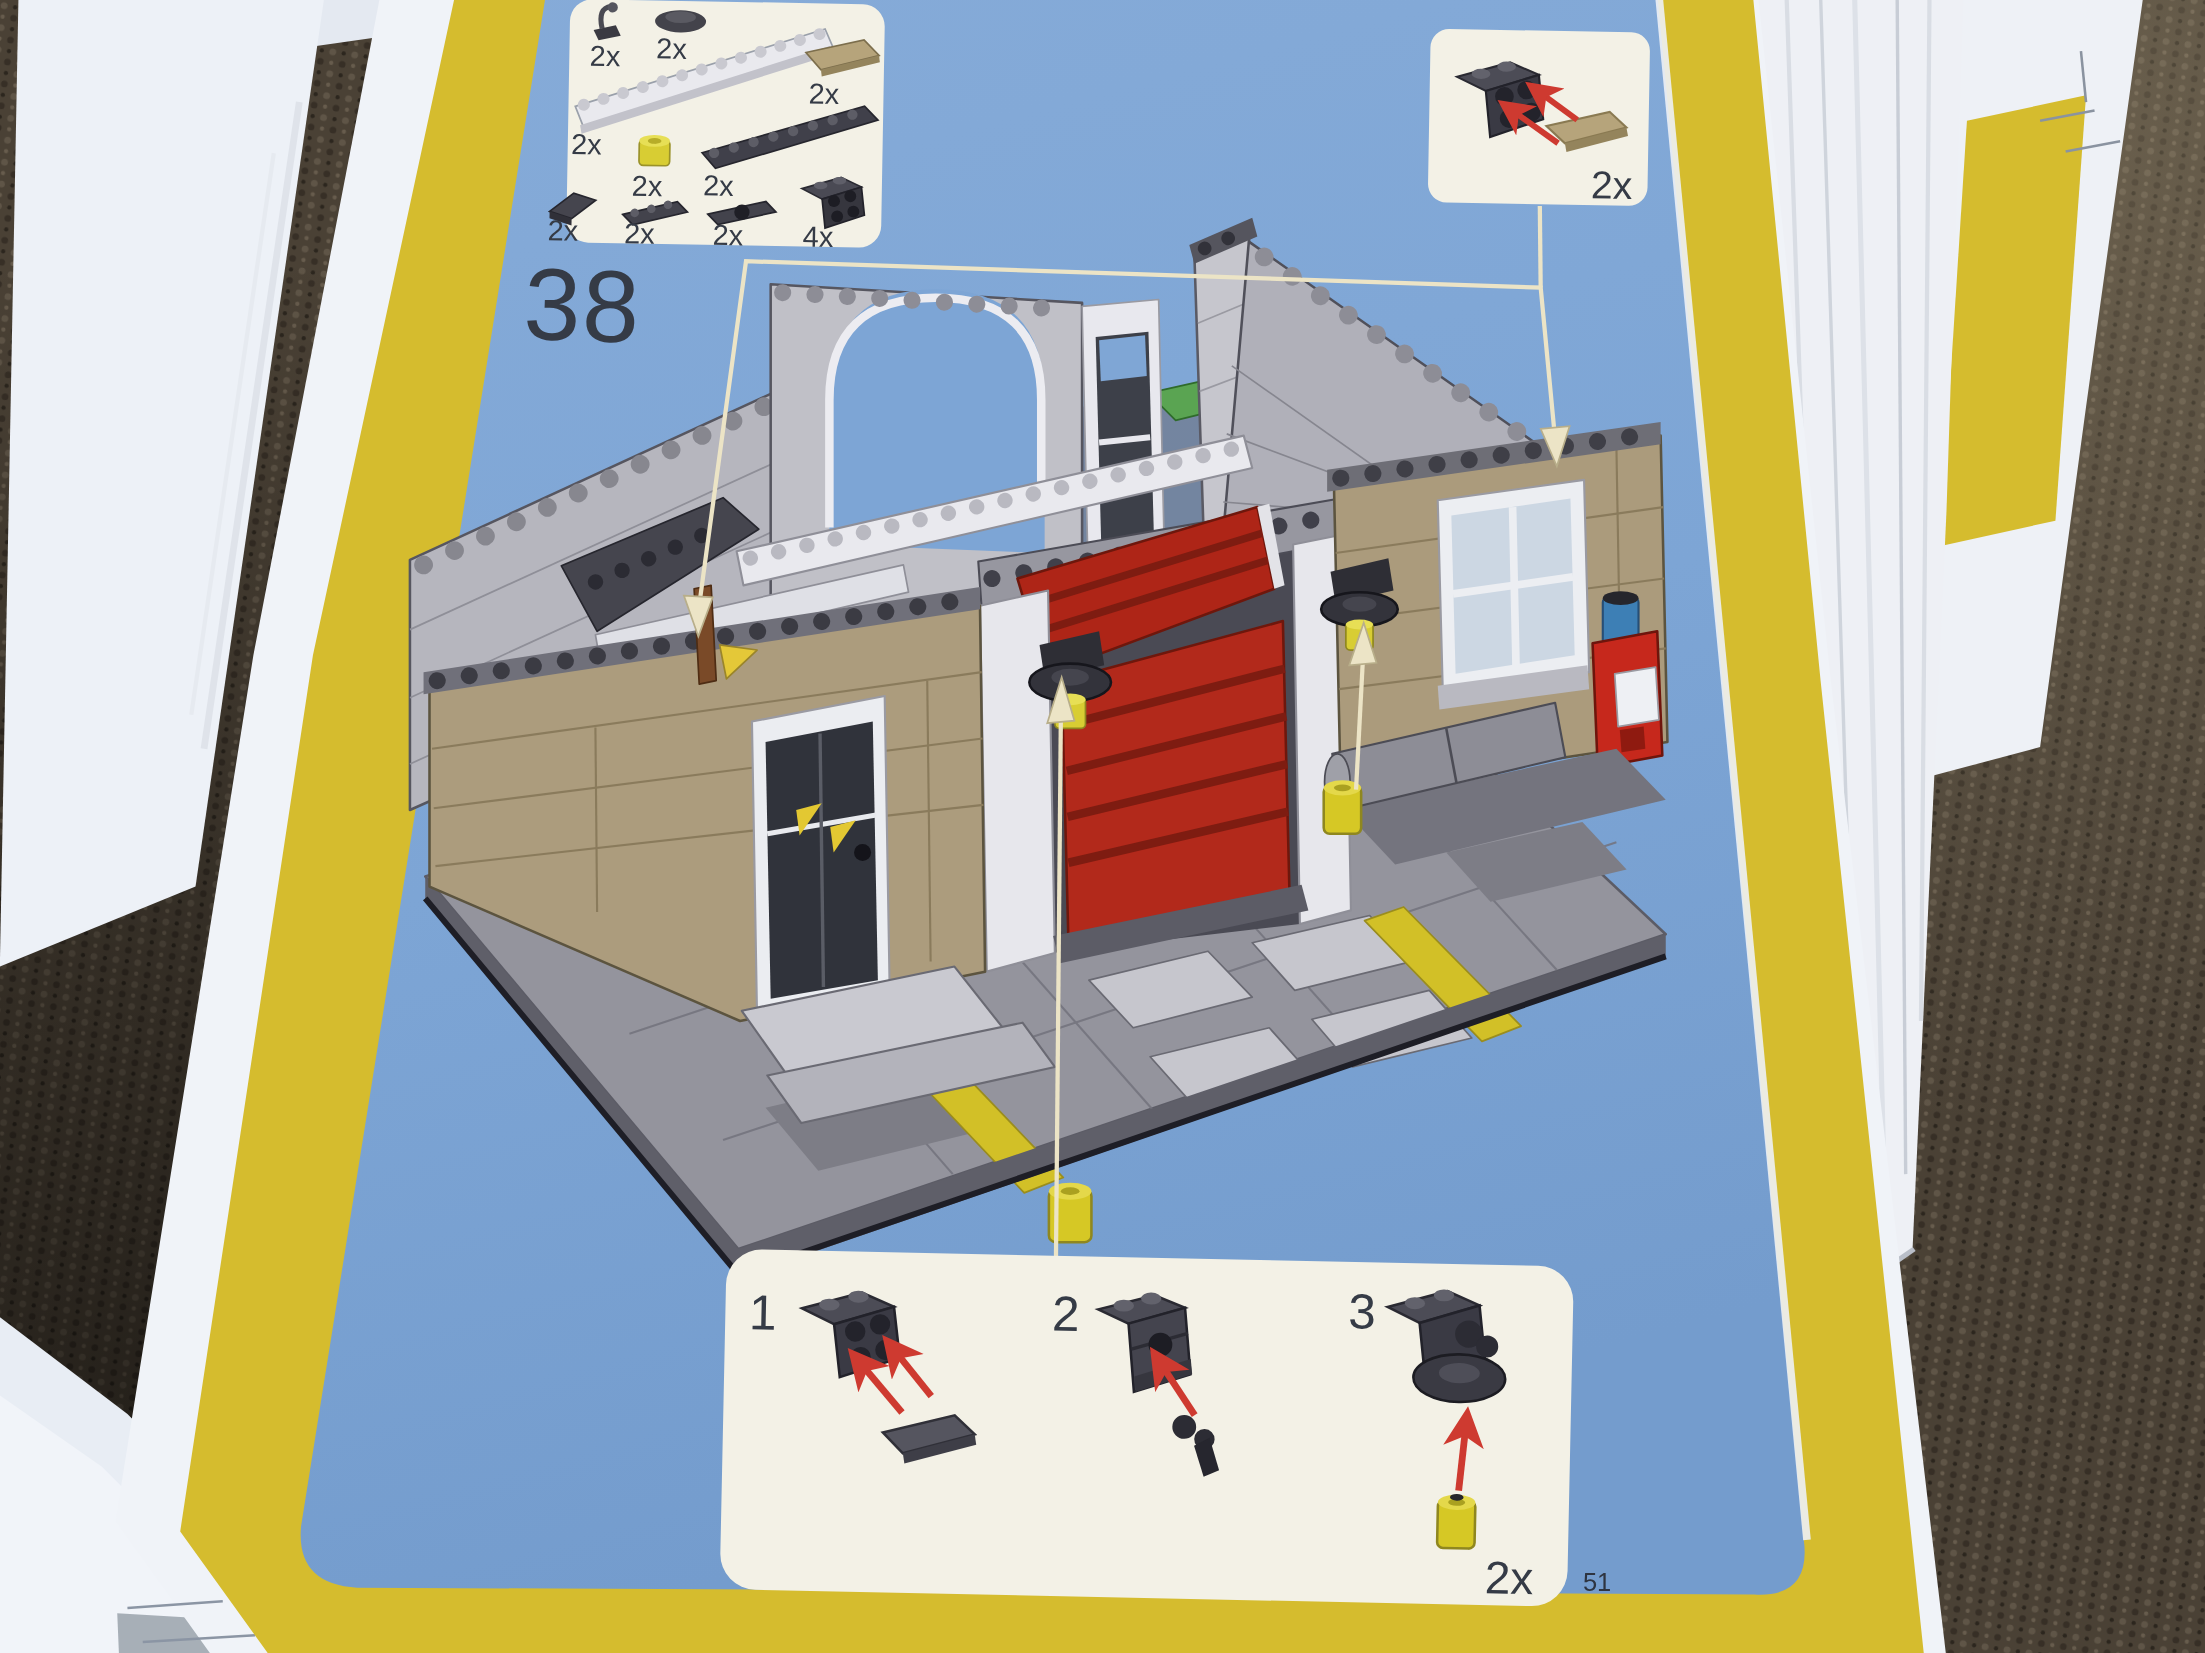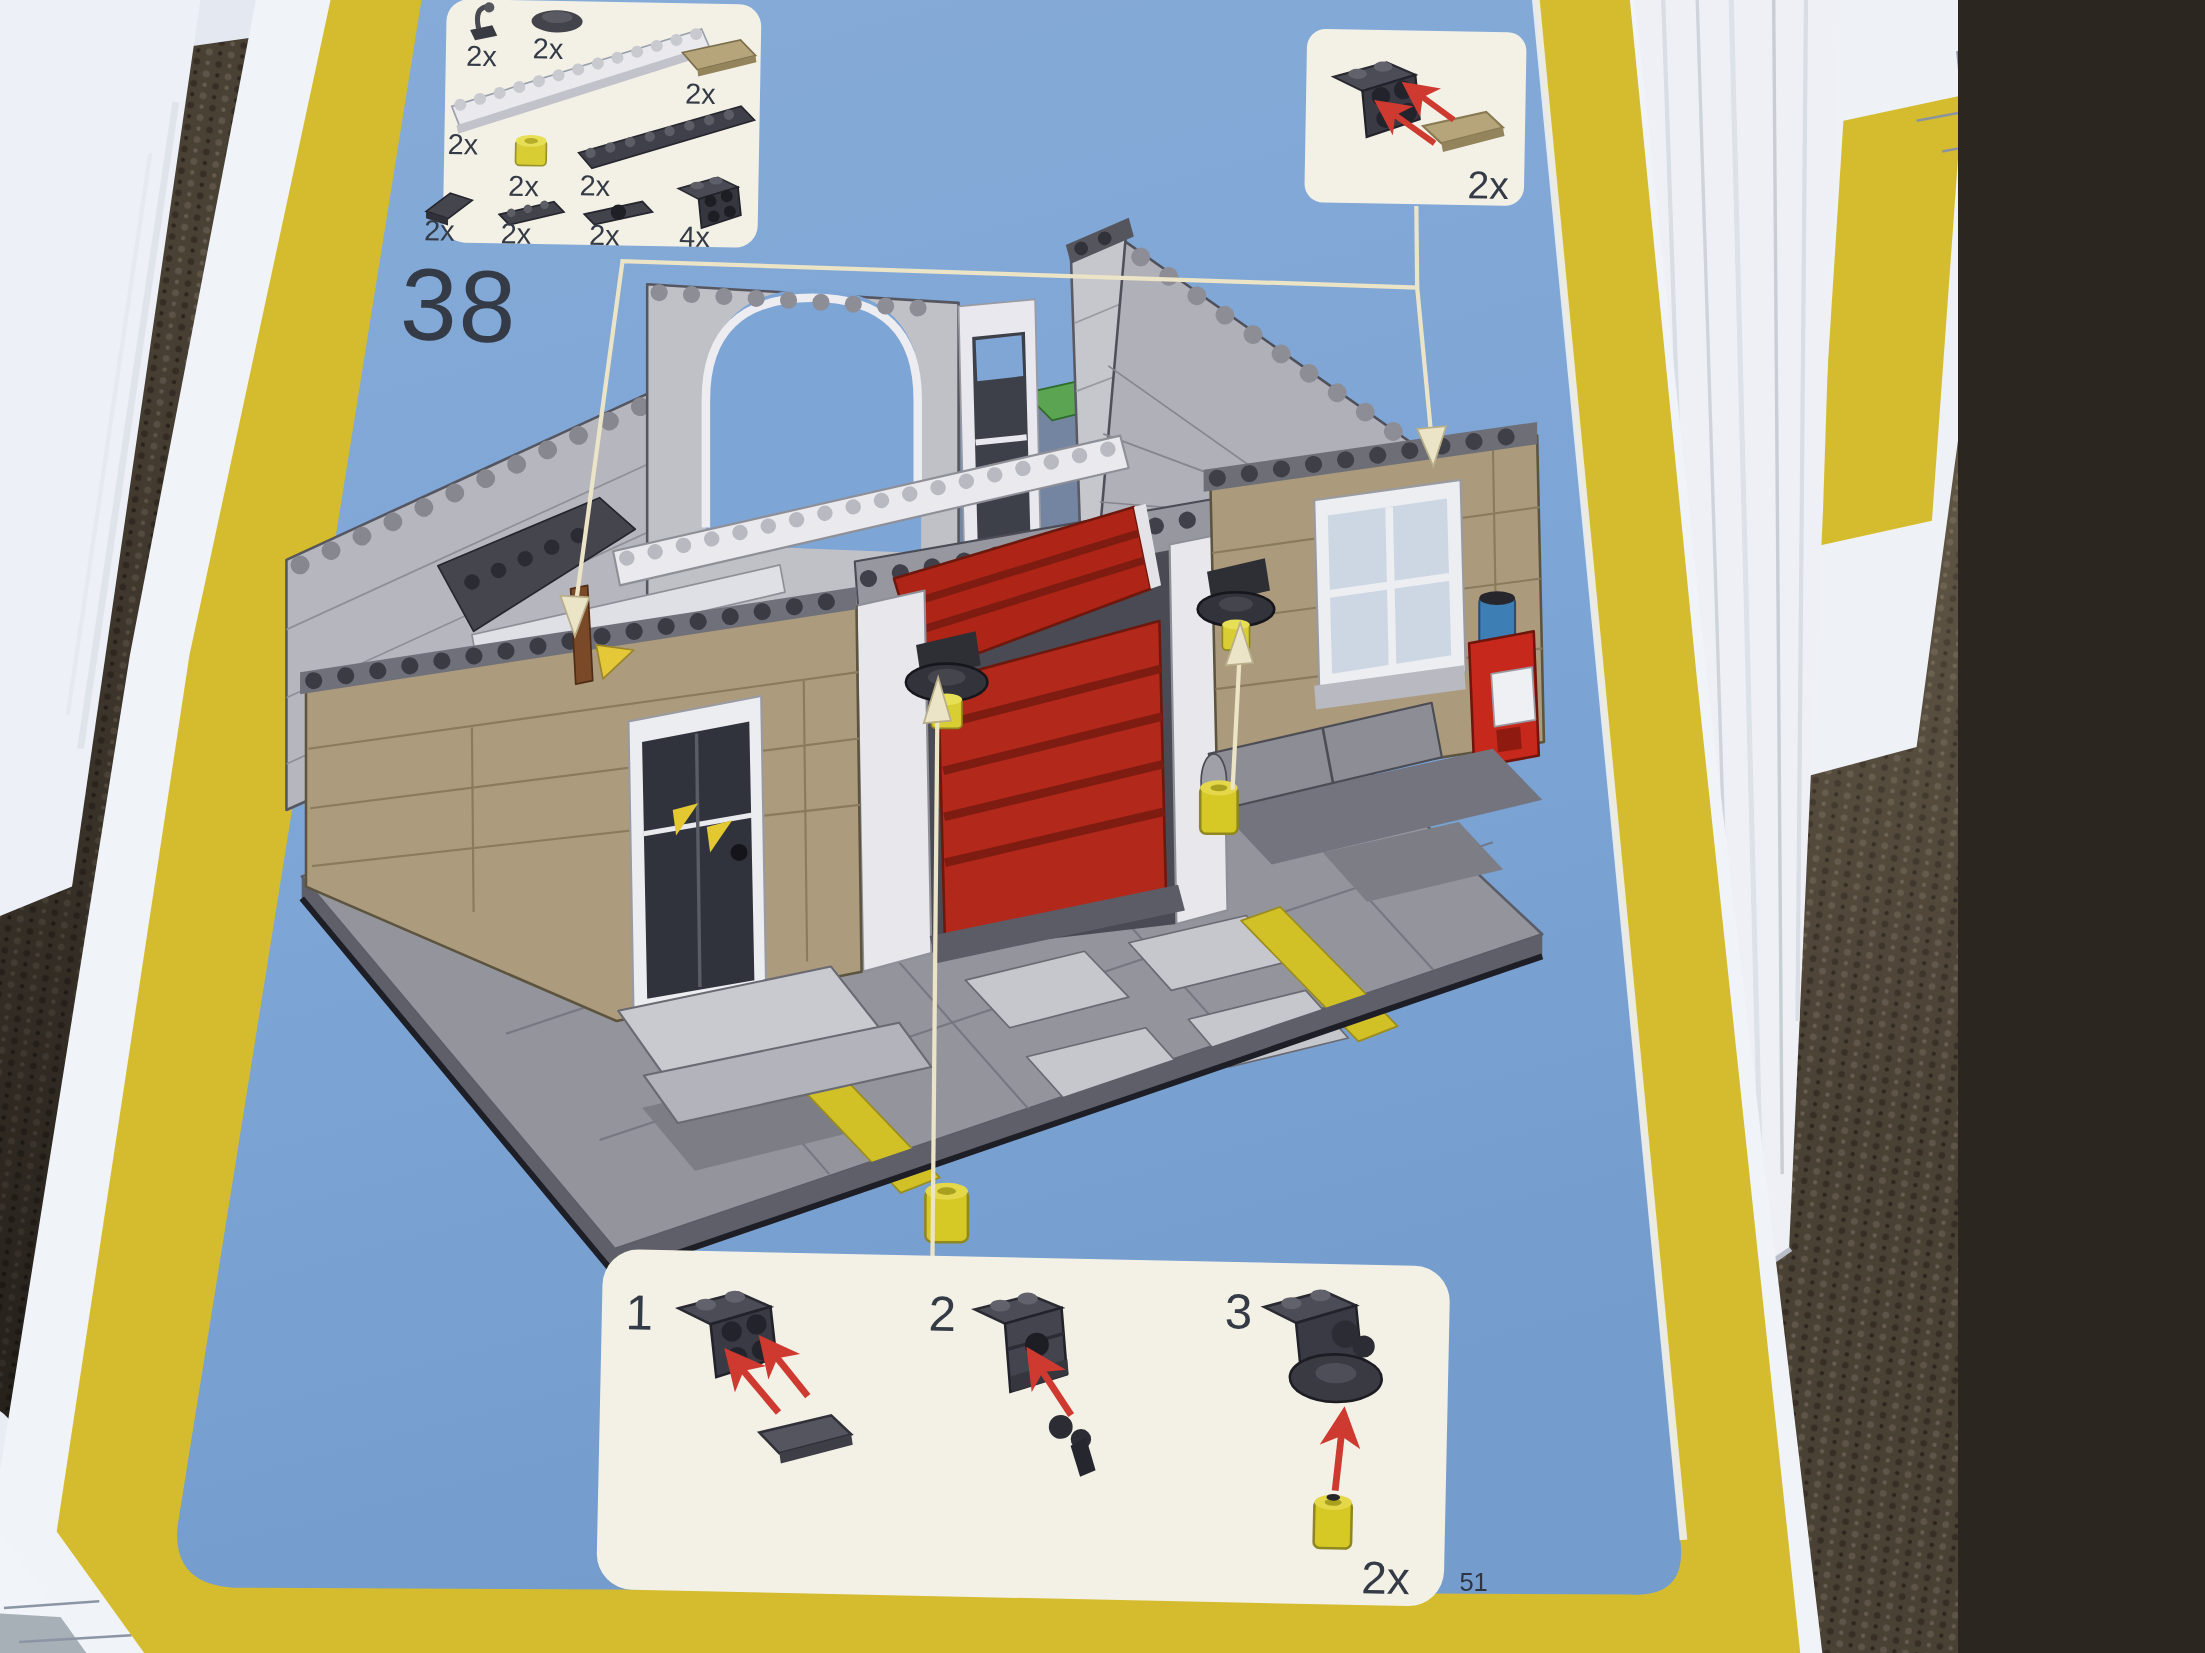--- a/index.html
+++ b/index.html
@@ -1,16 +1,16 @@
 <!DOCTYPE html>
 <html style="font-size:13.6px"><head>
 <meta charset="utf-8">
 <style>
   html,body{margin:0;padding:0;background:#2c2620;}
-  #stage{position:relative;width:1958px;height:1654px;overflow:hidden;
+  #stage{position:relative;width:2205px;height:1654px;overflow:hidden;
          font-family:"Liberation Sans", sans-serif;}
   svg{display:block;width:100%;height:100%;}
   text{font-family:"Liberation Sans", sans-serif;fill:#353b46;}
   .qty{font-size:34px;}
   .qty-big{font-size:46px;}
   .qty-huge{font-size:54px;}
   .stepnum{font-size:120px;letter-spacing:2px;}
   .calloutnum{font-size:58px;}
   .pagenum{font-size:30px;fill:#2e3440;}
 </style>

